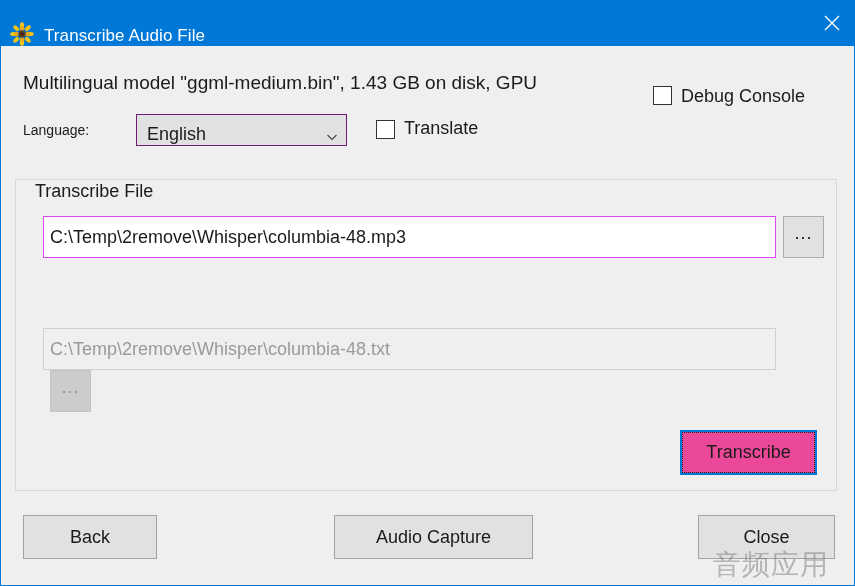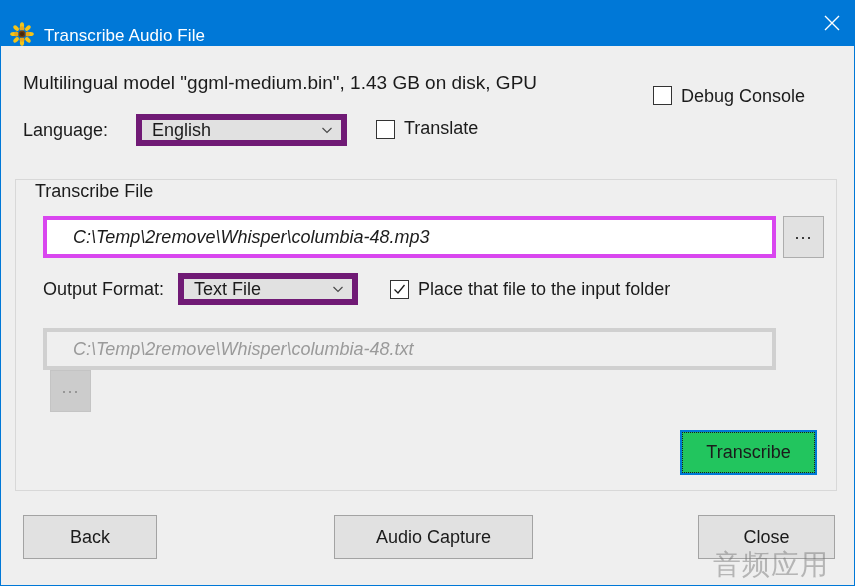--- a/index.html
+++ b/index.html
@@ -80,21 +80,21 @@
     align-items: flex-start;
   }
   .lang-row {
     position: absolute;
     left: 22px;
     top: 68px;
     display: flex;
     align-items: center;
   }
   .lang-label {
-    font-size: 18px;
+    font-size: 14px;
     color: #1b1b1b;
     width: 113px;
   }
   .translate-row {
     position: absolute;
     left: 375px;
     top: 72px;
     display: flex;
     align-items: flex-end;
   }
@@ -120,23 +120,23 @@
     font-size: 18px;
     color: #1b1b1b;
     white-space: nowrap;
   }
 
   
   .combo {
     box-sizing: border-box;
     height: 32px;
     background: #e1e1e1;
-    border: 6px solid #701a75;
-    display: flex;
-    align-items: center;
+    border: 1px solid #701a75;
+    display: flex;
+    align-items: flex-end;
     padding: 0 6px 0 10px;
     position: relative;
   }
   .combo-text {
     font-size: 18px;
     color: #1b1b1b;
     flex: 1 1 auto;
     white-space: nowrap;
     overflow: hidden;
   }
@@ -173,29 +173,28 @@
   
   .field-row {
     position: absolute;
     display: flex;
     align-items: stretch;
   }
   .textbox {
     box-sizing: border-box;
     height: 42px;
     background: #ffffff;
-    border: 4px solid #d946ef;
-    display: flex;
-    align-items: center;
-    padding: 0 26px;
+    border: 1px solid #d946ef;
+    display: flex;
+    align-items: center;
+    padding: 0 6px;
     font-size: 18px;
     color: #1b1b1b;
     white-space: nowrap;
     overflow: hidden;
-    font-style: italic;
   }
   .textbox.disabled {
     background: #efefef;
     border-color: #d0d0d0;
     color: #9a9a9a;
   }
   .browse-btn {
     box-sizing: border-box;
     width: 41px;
     height: 42px;
@@ -237,21 +236,21 @@
 
   
   .transcribe-btn {
     position: absolute;
     left: 679px;
     top: 384px;
     width: 137px;
     height: 45px;
     box-sizing: border-box;
     border: 2px solid #0078d7;
-    background: #22c55e;
+    background: #ec4899;
     display: flex;
     align-items: center;
     justify-content: center;
   }
   .transcribe-inner {
     width: 100%;
     height: 100%;
     box-sizing: border-box;
     border: 1px dotted #1b1b1b;
     display: flex;
@@ -350,37 +349,20 @@
     </div>
 
     <div class="groupbox"></div>
     <div class="group-legend">Transcribe File</div>
 
     <div class="field-row" style="left:42px; top:170px;">
       <div class="textbox" style="width:733px;">C:\Temp\2remove\Whisper\columbia-48.mp3</div>
       <div class="browse-btn">...</div>
     </div>
 
-    <div class="out-row">
-      <span class="out-label">Output Format:</span>
-      <div class="combo combo-fmt">
-        <span class="combo-text">Text File</span>
-        <svg class="combo-arrow" viewBox="0 0 16 16">
-          <path d="M3.5 6 L8 10.5 L12.5 6" stroke="#4a4a4a" stroke-width="1.2" fill="none"></path>
-        </svg>
-      </div>
-      <div class="place-cb">
-        <span class="cb">
-          <svg width="15" height="15" viewBox="0 0 15 15">
-            <path d="M2.5 7.5 L6 11 L12.5 3" stroke="#1b1b1b" stroke-width="1.3" fill="none"></path>
-          </svg>
-        </span>
-        <span class="cb-label">Place that file to the input folder</span>
-      </div>
-    </div>
 
     <div class="field-row" style="left:42px; top:282px;flex-direction:column;">
       <div class="textbox disabled" style="width:733px;">C:\Temp\2remove\Whisper\columbia-48.txt</div>
       <div class="browse-btn disabled">...</div>
     </div>
 
     <div class="transcribe-btn">
       <div class="transcribe-inner">Transcribe</div>
     </div>
 

